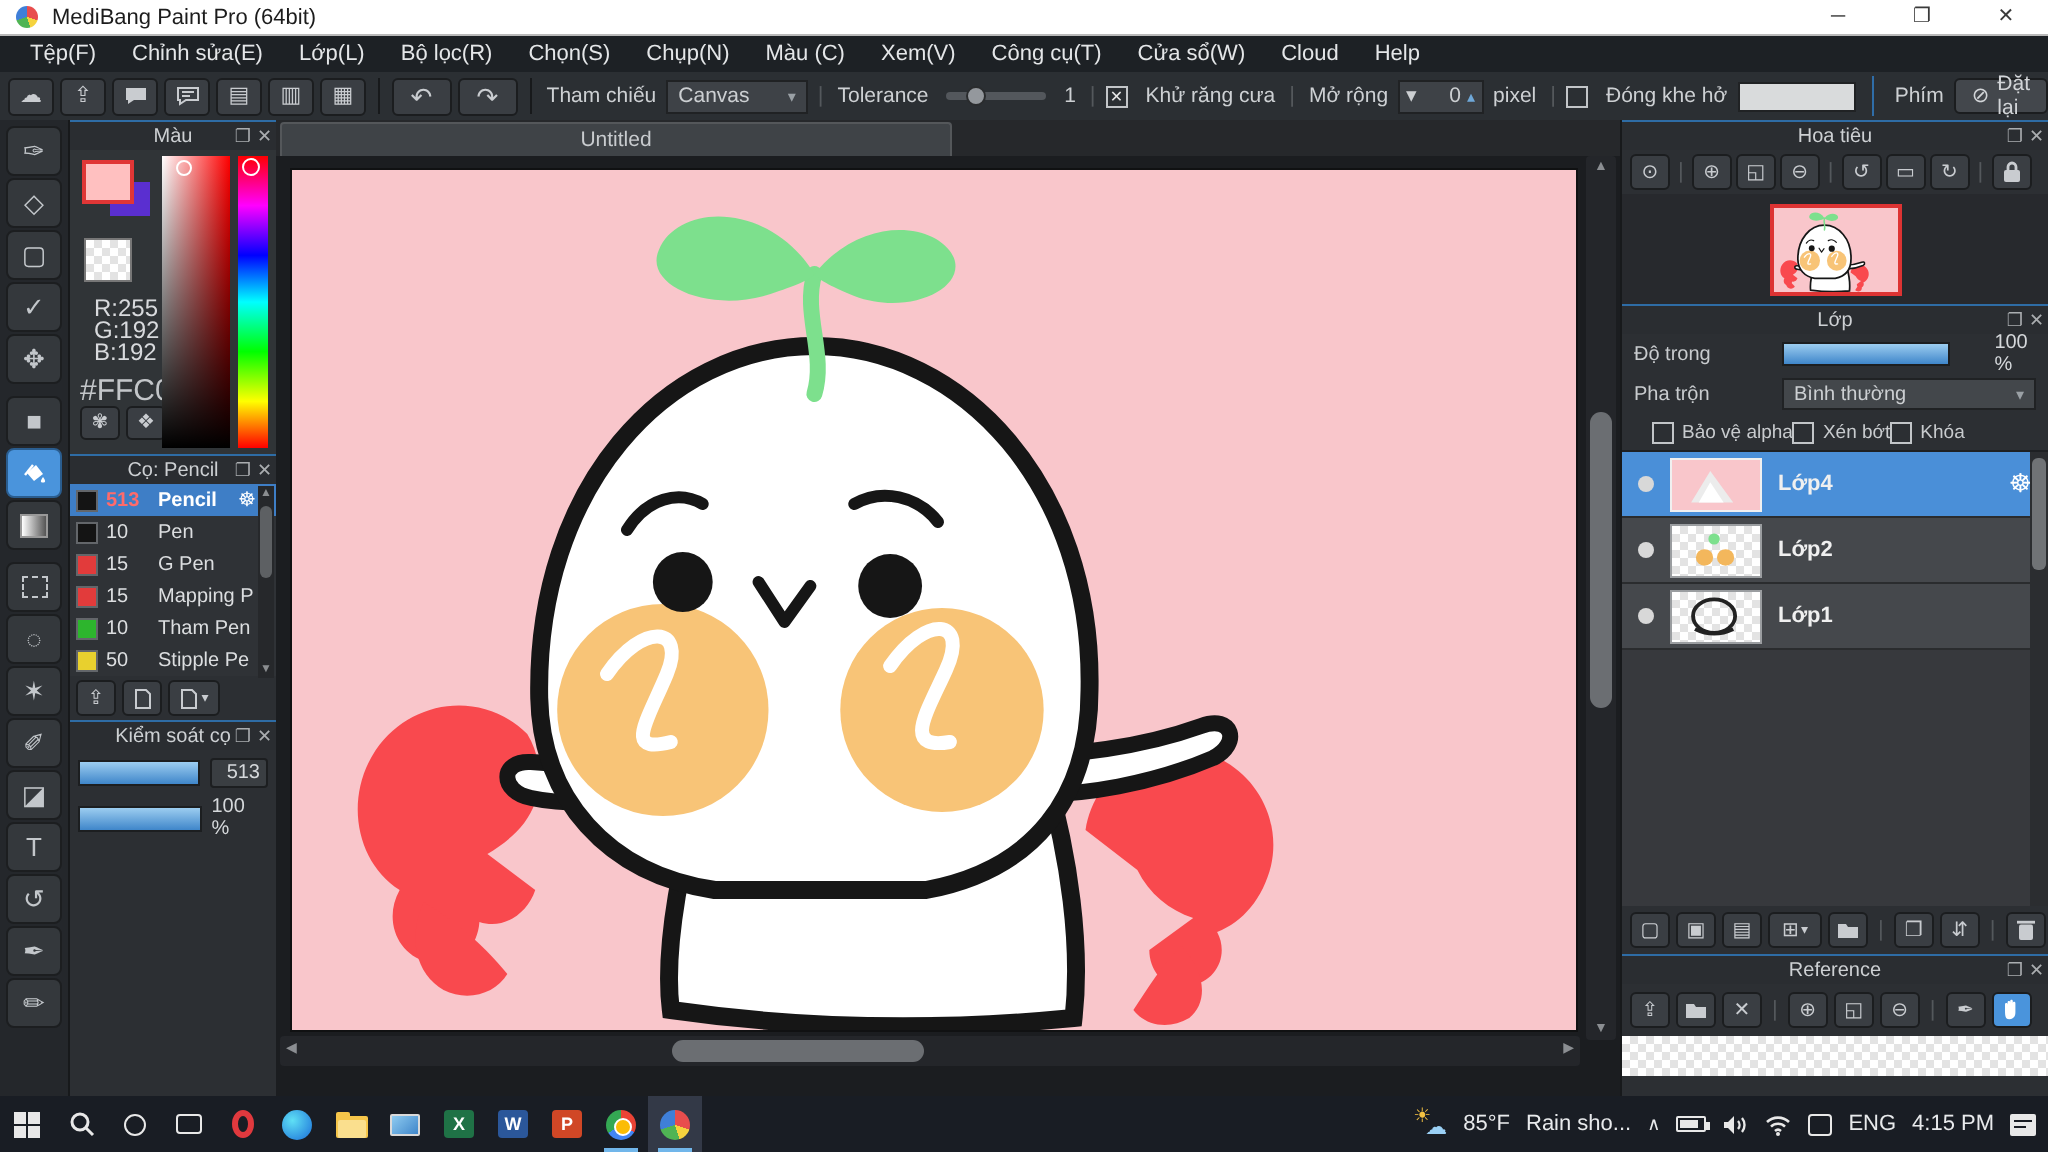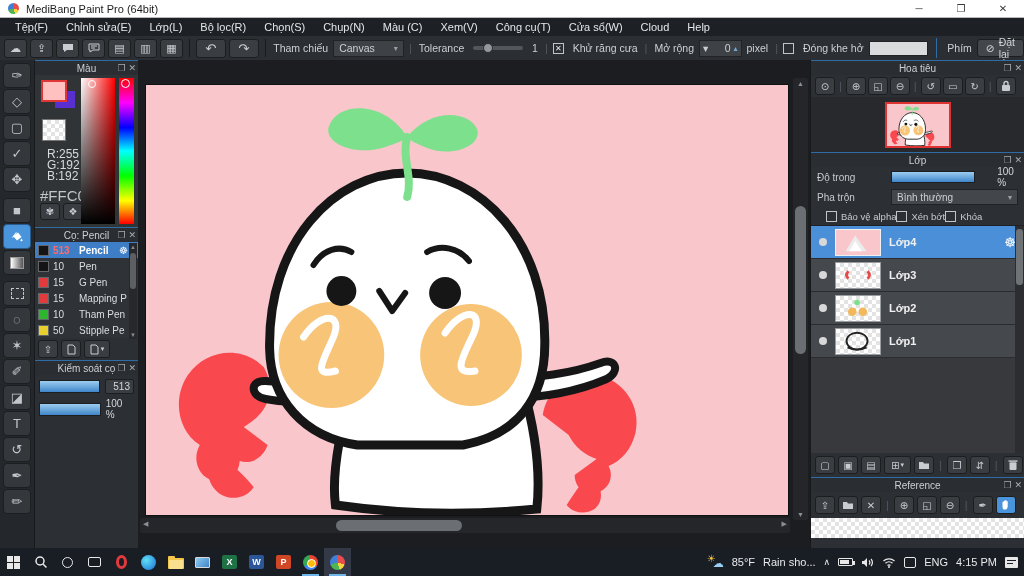--- a/index.html
+++ b/index.html
@@ -402,20 +402,23 @@
         <span class="ctrlval">513</span>
       </div>
       <div class="ctrlrow">
         <span class="ctrlbar"></span>
         <span class="ctrltxt">100 %</span>
       </div>
     </div>
   </div>
 
   <div class="canvasarea">
+    <div class="tabbar">
+      <span class="tab">Untitled</span>
+    </div>
     <div class="artwrap">
       <svg viewBox="0 0 644 430" preserveAspectRatio="none">
           <use href="#artwork"></use>
         </svg>
     </div>
     <div class="vscroll">
       <span class="va" style="top:2px">▲</span>
       <span class="vthumb"></span>
       <span class="va" style="bottom:2px">▼</span>
     </div>
@@ -502,30 +505,20 @@
           <span class="vdot"></span>
           <span class="lthumb checker">
             <svg viewBox="0 0 46 27" preserveAspectRatio="none">
                 <rect width="46" height="27" fill="#f9c6cb"></rect>
                 <path d="M10 23 L20 6 L32 23 Z" fill="#ececec"></path>
                 <path d="M14 23 L20 12 L27 23 Z" fill="#fff"></path>
               </svg>
           </span>
           <span class="lname">Lớp4</span>
           <span class="lgear">☸</span>
-        </div>
-        <div class="layer">
-          <span class="vdot"></span>
-          <span class="lthumb checker">
-            <svg viewBox="0 0 46 27" preserveAspectRatio="none">
-                <path d="M13 9q-4 4 0 8" stroke="#e84a4a" stroke-width="3" fill="none"></path>
-                <path d="M33 9q4 4 0 8" stroke="#e84a4a" stroke-width="3" fill="none"></path>
-              </svg>
-          </span>
-          <span class="lname">Lớp3</span>
         </div>
         <div class="layer">
           <span class="vdot"></span>
           <span class="lthumb checker">
             <svg viewBox="0 0 46 27" preserveAspectRatio="none">
                 <circle cx="17" cy="17" r="4.5" fill="#f3b75c"></circle>
                 <circle cx="28" cy="17" r="4.5" fill="#f3b75c"></circle>
                 <circle cx="22" cy="7" r="3" fill="#7de08d"></circle>
               </svg>
           </span>

